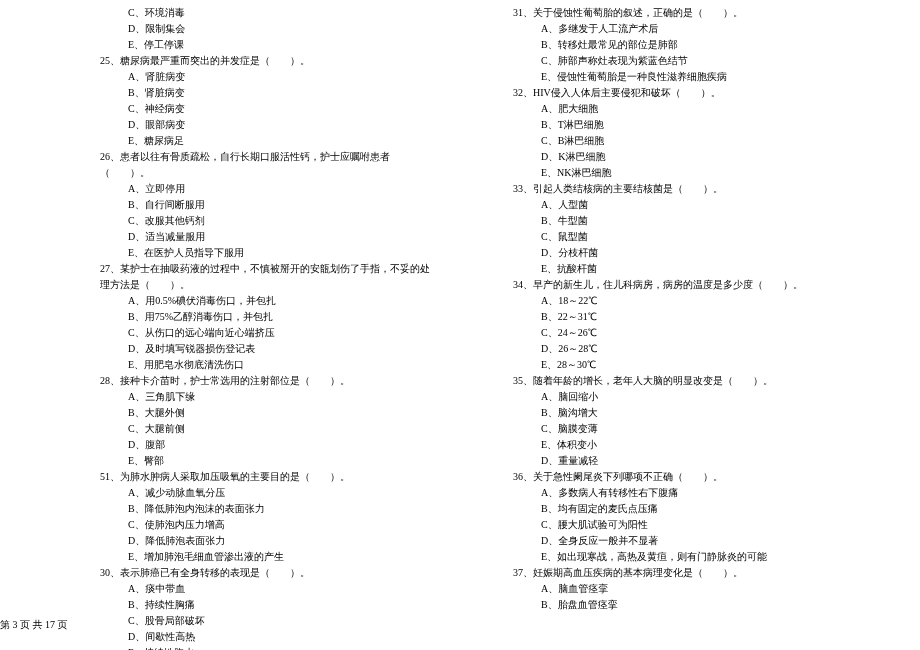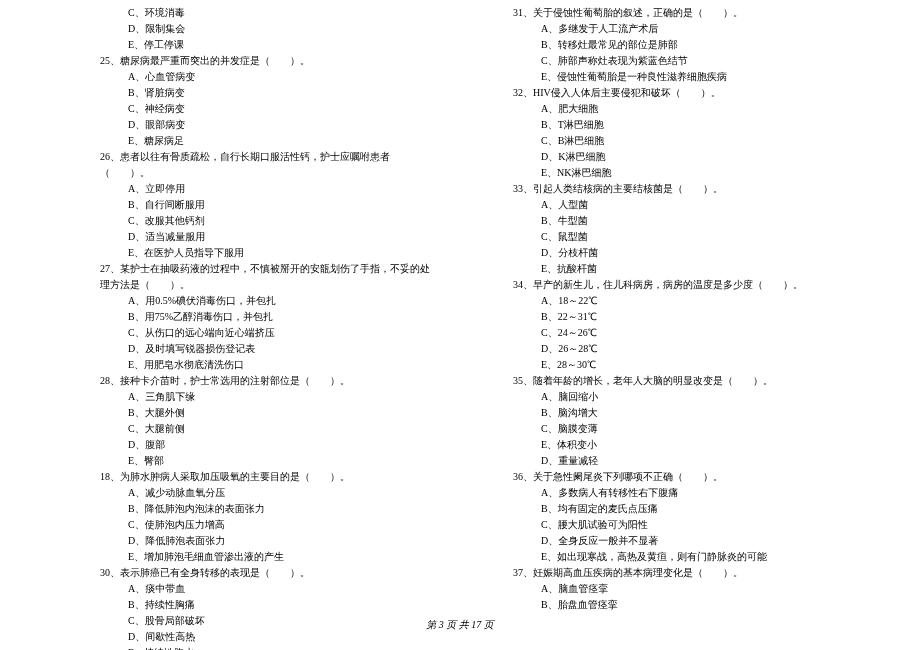--- a/index.html
+++ b/index.html
@@ -25,35 +25,34 @@
       padding-left: 28px;
     }
     .q {
       padding-left: 0;
     }
     .footer {
       position: absolute;
       bottom: 18px;
       width: 100%;
       left: 0;
-      text-align: center;
+      text-align: left;
       font-size: 10px;
-      font-style: italic;
     }
   </style>
 </head>
 <body>
 
 <div class="columns">
   <div class="column" id="left-col">
       <div class="opt">C、环境消毒</div>
       <div class="opt">D、限制集会</div>
       <div class="opt">E、停工停课</div>
       <div class="q">25、糖尿病最严重而突出的并发症是（　　）。</div>
-      <div class="opt">A、心血管病变</div>
+      <div class="opt">A、肾脏病变</div>
       <div class="opt">B、肾脏病变</div>
       <div class="opt">C、神经病变</div>
       <div class="opt">D、眼部病变</div>
       <div class="opt">E、糖尿病足</div>
       <div class="q">26、患者以往有骨质疏松，自行长期口服活性钙，护士应嘱咐患者（　　）。</div>
       <div class="opt">A、立即停用</div>
       <div class="opt">B、自行间断服用</div>
       <div class="opt">C、改服其他钙剂</div>
       <div class="opt">D、适当减量服用</div>
       <div class="opt">E、在医护人员指导下服用</div>
@@ -62,21 +61,21 @@
       <div class="opt">B、用75%乙醇消毒伤口，并包扎</div>
       <div class="opt">C、从伤口的远心端向近心端挤压</div>
       <div class="opt">D、及时填写锐器损伤登记表</div>
       <div class="opt">E、用肥皂水彻底清洗伤口</div>
       <div class="q">28、接种卡介苗时，护士常选用的注射部位是（　　）。</div>
       <div class="opt">A、三角肌下缘</div>
       <div class="opt">B、大腿外侧</div>
       <div class="opt">C、大腿前侧</div>
       <div class="opt">D、腹部</div>
       <div class="opt">E、臀部</div>
-      <div class="q">18、为肺水肿病人采取加压吸氧的主要目的是（　　）。</div>
+      <div class="q">51、为肺水肿病人采取加压吸氧的主要目的是（　　）。</div>
       <div class="opt">A、减少动脉血氧分压</div>
       <div class="opt">B、降低肺泡内泡沫的表面张力</div>
       <div class="opt">C、使肺泡内压力增高</div>
       <div class="opt">D、降低肺泡表面张力</div>
       <div class="opt">E、增加肺泡毛细血管渗出液的产生</div>
       <div class="q">30、表示肺癌已有全身转移的表现是（　　）。</div>
       <div class="opt">A、痰中带血</div>
       <div class="opt">B、持续性胸痛</div>
       <div class="opt">C、股骨局部破坏</div>
       <div class="opt">D、间歇性高热</div>

